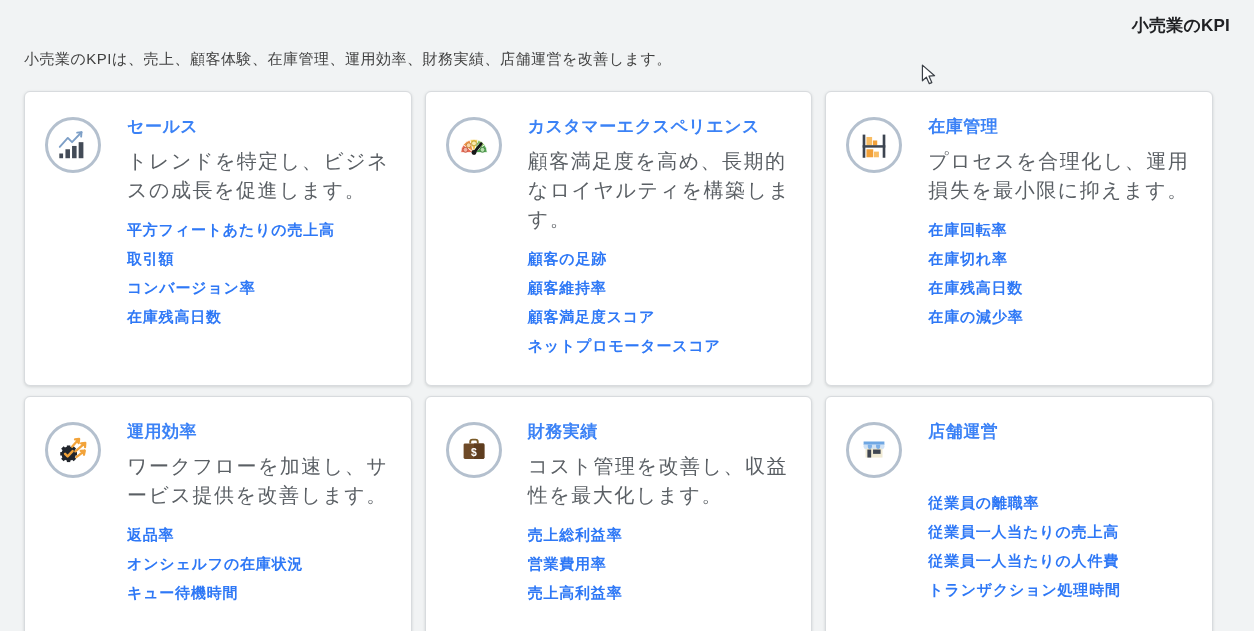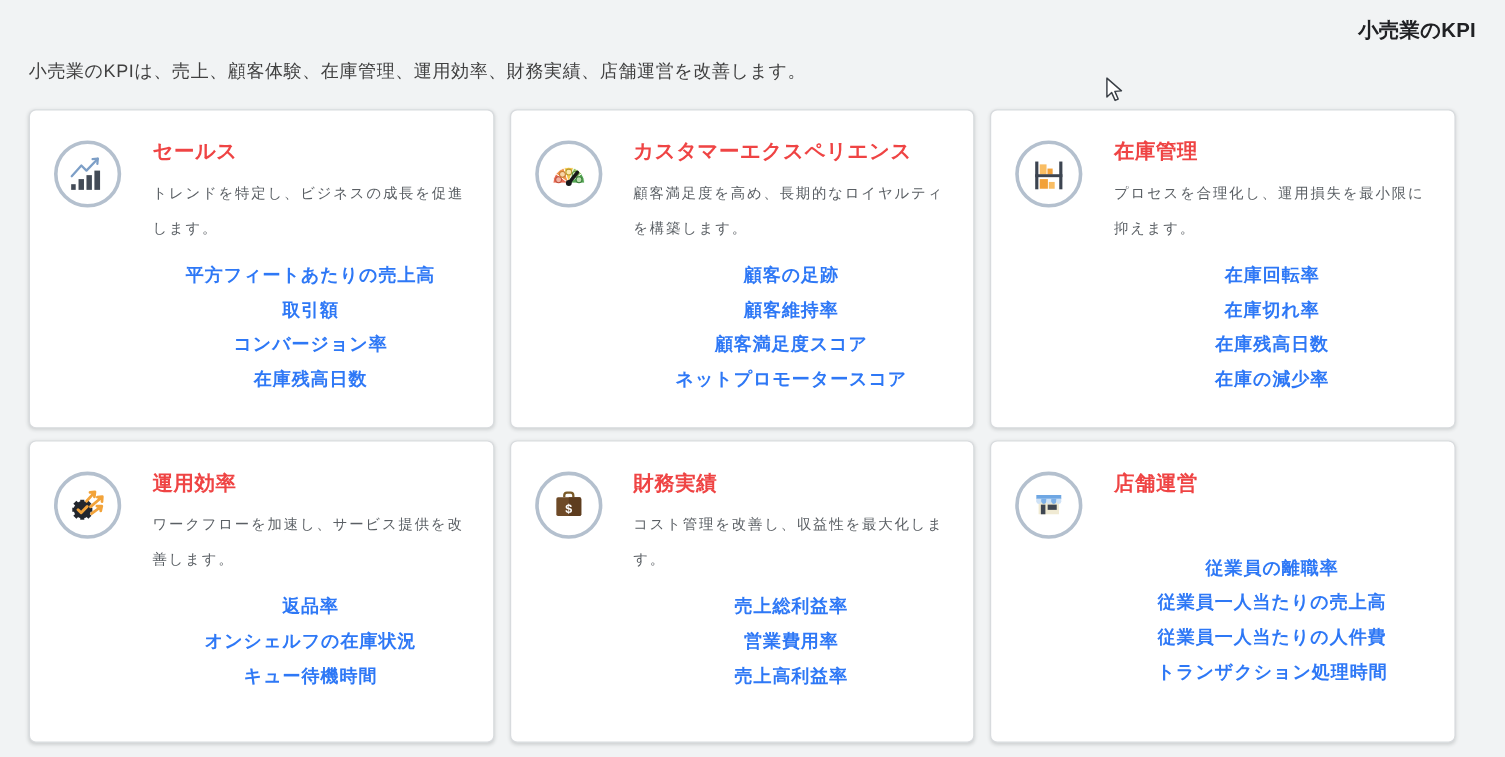--- a/index.html
+++ b/index.html
@@ -31,28 +31,28 @@
   .icon-ring {
     flex:0 0 56px;
     width:56px; height:56px;
     border:3px solid #b4c0ce;
     border-radius:50%;
     background:#fff;
     display:flex; align-items:center; justify-content:center;
     margin-top:2px;
   }
   .head-text { margin-left:26px; }
-  .card-title { font-size:17px; font-weight:bold; color:#ef4444; letter-spacing:.5px; }
+  .card-title { font-size:17px; font-weight:bold; color:#3b82f6; letter-spacing:.5px; }
   .card-desc {
     margin-top:9px;
-    font-size:12px; color:#5a5f64;
+    font-size:20px; color:#5a5f64;
     line-height:29px; letter-spacing:1.5px;
     max-width:268px;
   }
-  .card-links { margin:17px 0 0 82px;text-align:center; }
+  .card-links { margin:17px 0 0 82px; }
   .card-links a {
     display:block;
     font-size:15px; font-weight:bold;
     color:#2e78f6; text-decoration:none;
     letter-spacing:.8px;
     margin-bottom:13px; line-height:16px;
     cursor:pointer;
   }
   .cursor { position:absolute; left:921px; top:64px; z-index:10; pointer-events:none; }
 </style>

